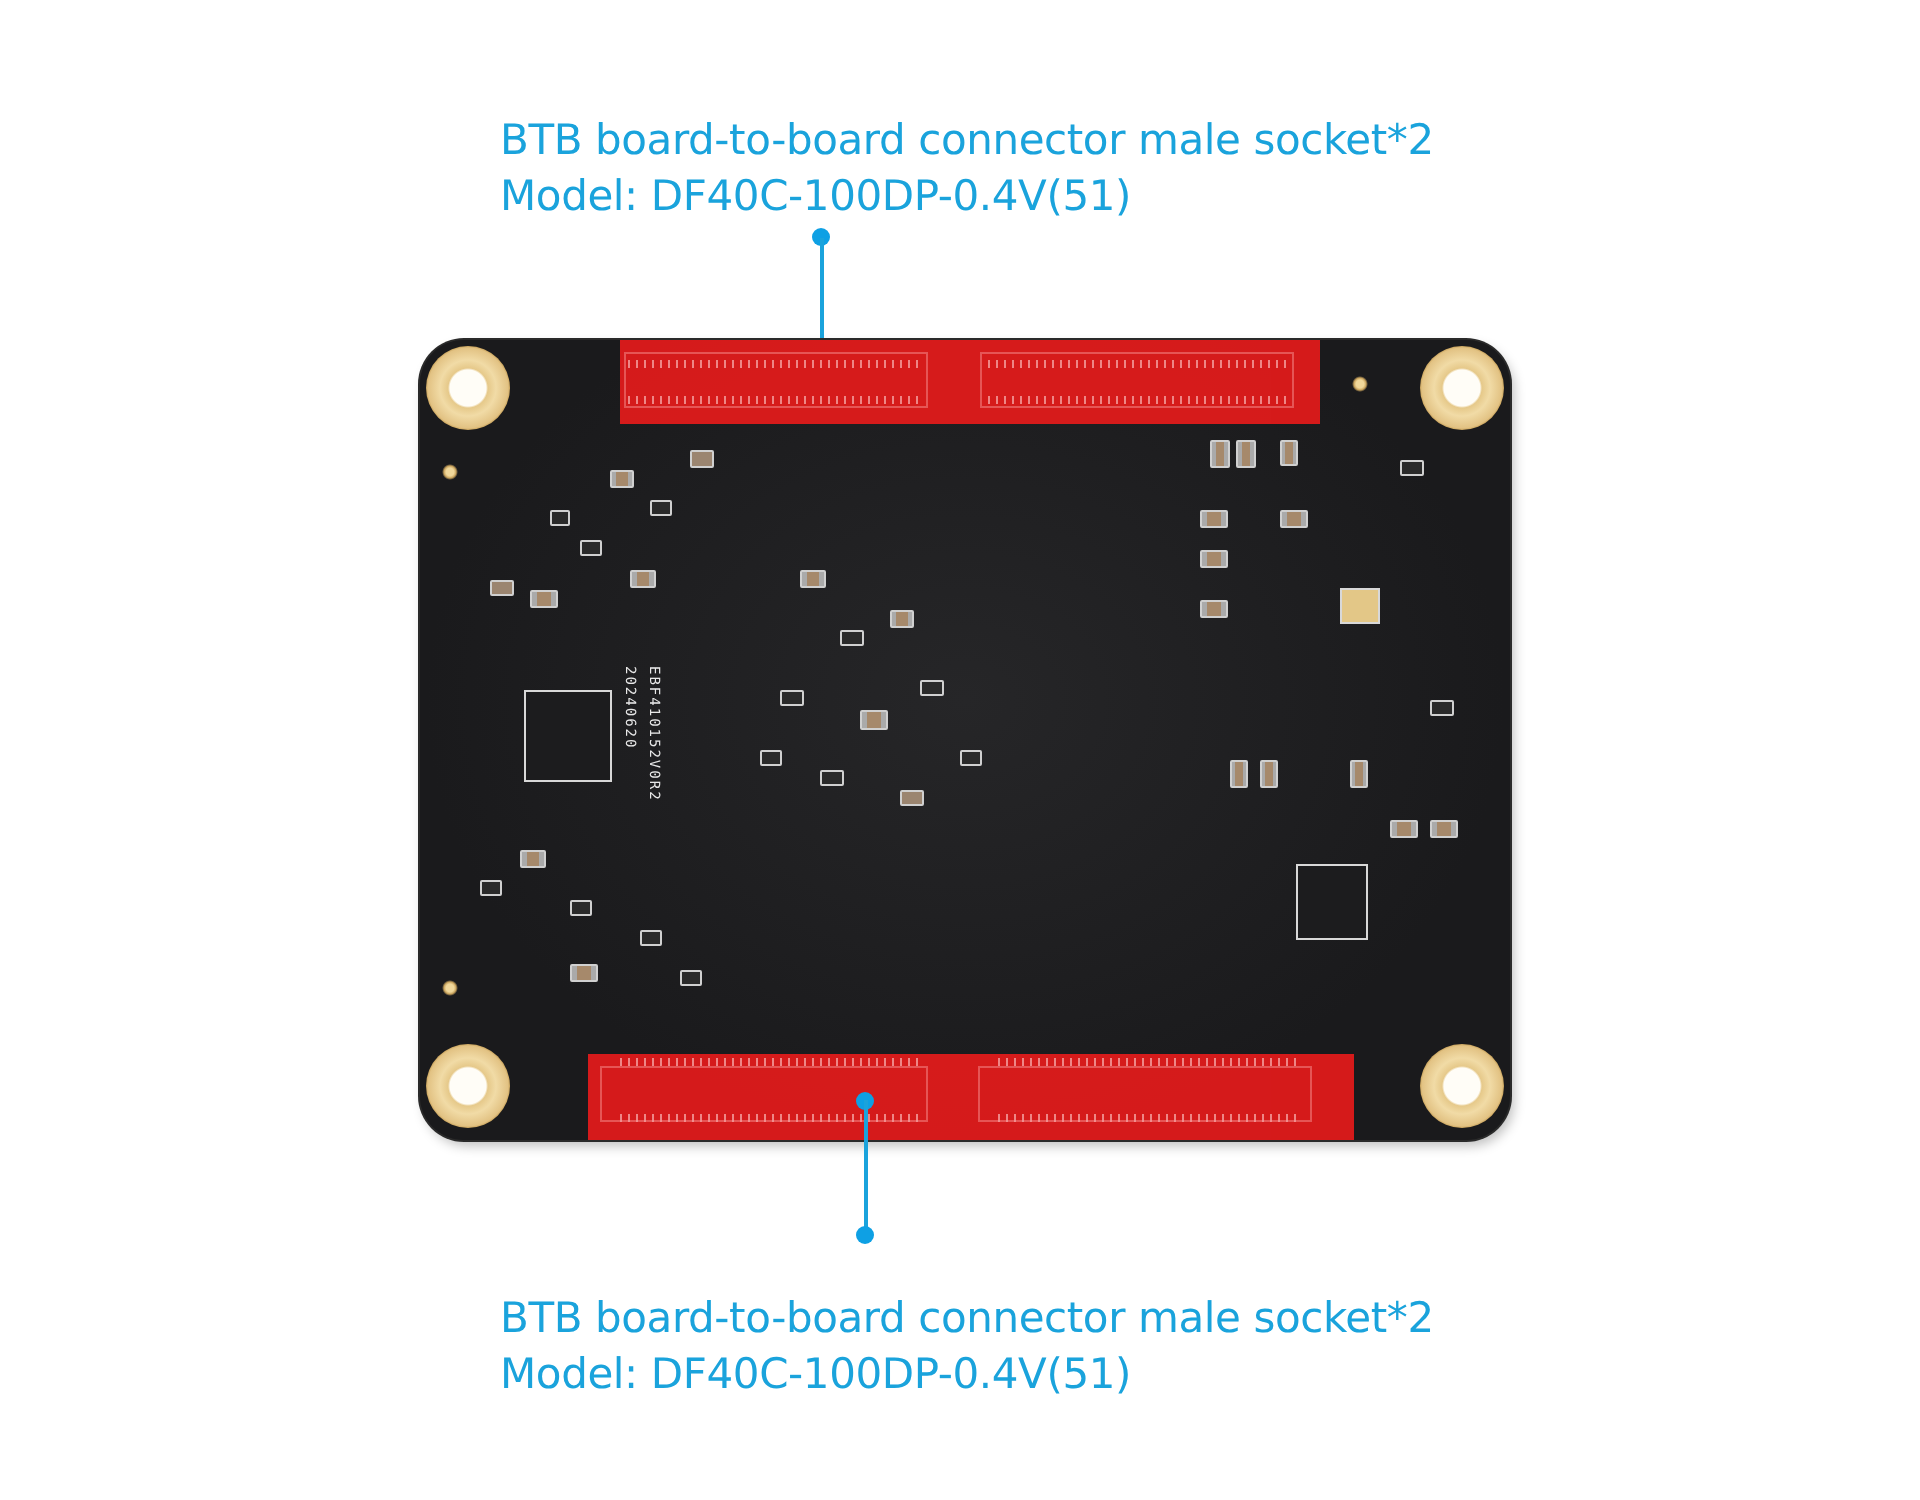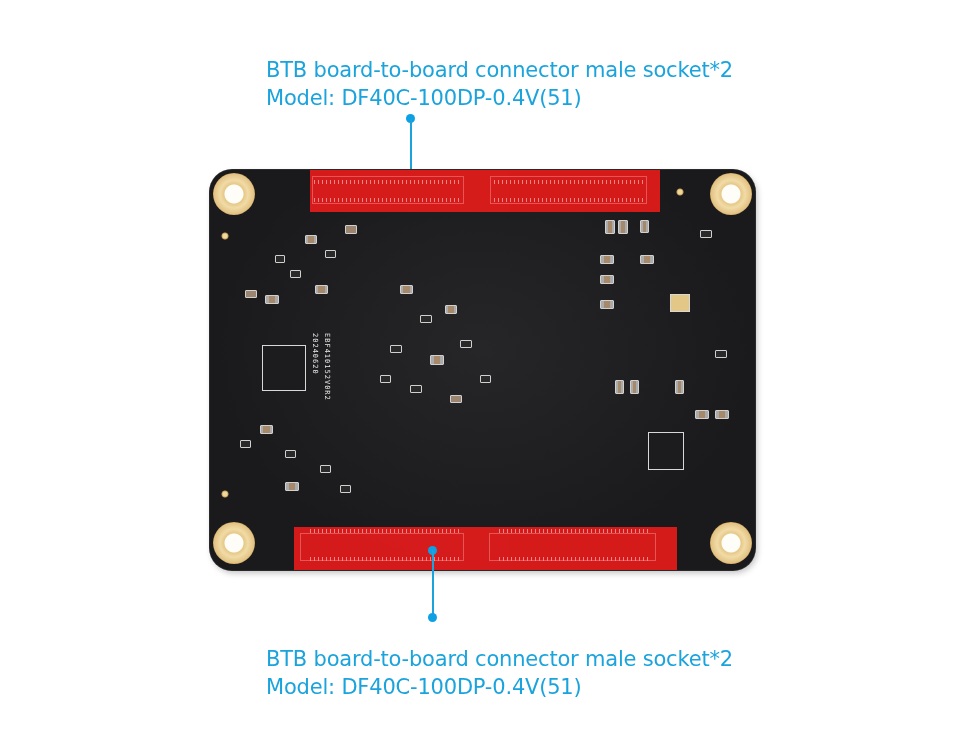--- a/index.html
+++ b/index.html
@@ -1,18 +1,18 @@
 <!DOCTYPE html>
 <html><head>
 <meta charset="utf-8">
 <style>
   html, body { margin: 0; padding: 0; background: #ffffff; }
   body { width: 960px; height: 750px; position: relative; overflow: hidden;
          font-family: "DejaVu Sans", "Liberation Sans", sans-serif; }
-  .caption { position: absolute; left: 266px; color: #1aa3dc; font-size: 21px;
+  .caption { position: absolute; left: 250px; color: #1aa3dc; font-size: 21px;
              line-height: 28px; letter-spacing: -0.2px; white-space: nowrap; }
   .caption div { margin: 0; }
   #cap-top { top: 56px; }
   #cap-bottom { top: 645px; }
   .leader { position: absolute; width: 2px; background: #1aa3dc; }
   .dot { position: absolute; width: 9px; height: 9px; border-radius: 50%; background: #0ea0e4; }
 
   .board { position: absolute; left: 210px; top: 170px; width: 545px; height: 400px;
            background: #1b1b1d; border-radius: 22px;
            box-shadow: 0 0 0 1px #2a2a2a, 2px 3px 6px rgba(0,0,0,0.25); overflow: hidden; }

